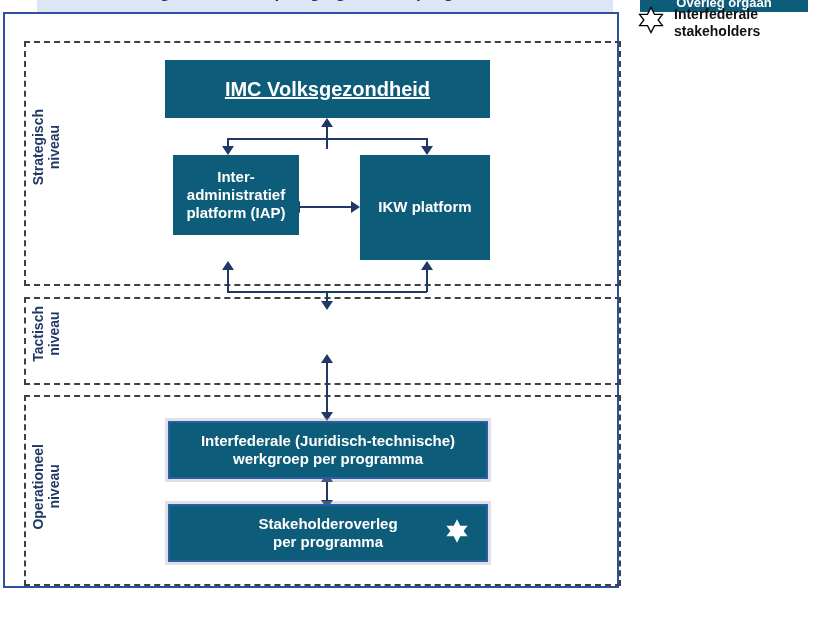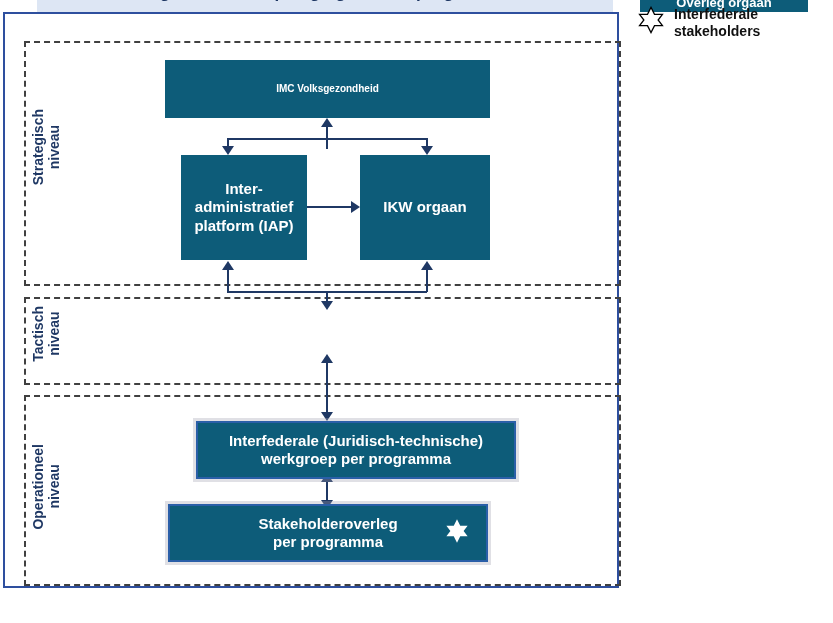--- a/index.html
+++ b/index.html
@@ -95,25 +95,25 @@
     line-height: 1.22;
     z-index: 4;
   }
   .node .node-label { white-space: pre-line; padding: 0 10px; }
 
   .node.bordered {
     border: 2px solid #2a5fa8;
     box-shadow: 0 0 0 3px rgba(160,160,175,0.32);
   }
 
-  #node-imc        { left: 160px; top: 46px;  width: 325px; height: 58px;  font-size: 10px; }
-  #node-iap        { left: 176px; top: 141px; width: 126px; height: 105px; font-size: 15px; }
+  #node-imc        { left: 160px; top: 46px;  width: 325px; height: 58px;  font-size: 20px; text-decoration: underline; }
+  #node-iap        { left: 168px; top: 141px; width: 126px; height: 80px; font-size: 15px; }
   #node-ikw        { left: 355px; top: 141px; width: 130px; height: 105px; font-size: 15px; }
   #node-board      { left: 163px; top: 296px; width: 320px; height: 50px;  font-size: 15px; letter-spacing:.4px; }
-  #node-werkgroep  { left: 163px; top: 407px; width: 320px; height: 58px;  font-size: 15px; margin-left: 28px; }
+  #node-werkgroep  { left: 163px; top: 407px; width: 320px; height: 58px;  font-size: 15px; }
   #node-stakeholder{ left: 163px; top: 490px; width: 320px; height: 58px;  font-size: 15px; align-items: center; }
 
   
   .star-marker {
     position: absolute;
     right: 16px;
     top: 50%;
     transform: translateY(-50%);
     color: #ffffff;
     font-size: 26px;
@@ -255,21 +255,21 @@
       <span class="node-label">IMC Volksgezondheid</span>
     </div>
 
     <div class="node" id="node-iap">
       <span class="node-label">Inter-
 administratief
 platform (IAP)</span>
     </div>
 
     <div class="node" id="node-ikw">
-      <span class="node-label">IKW orgaan</span>
+      <span class="node-label">IKW platform</span>
     </div>
 
 
     <div class="node bordered" id="node-werkgroep">
       <span class="node-label">Interfederale (Juridisch-technische)
 werkgroep per programma</span>
     </div>
 
     <div class="node bordered" id="node-stakeholder">
       <span class="node-label">Stakeholderoverleg

